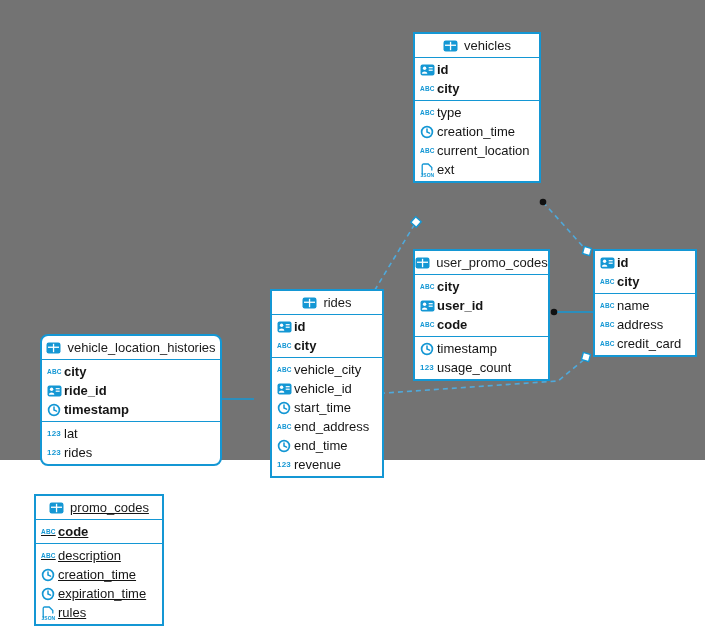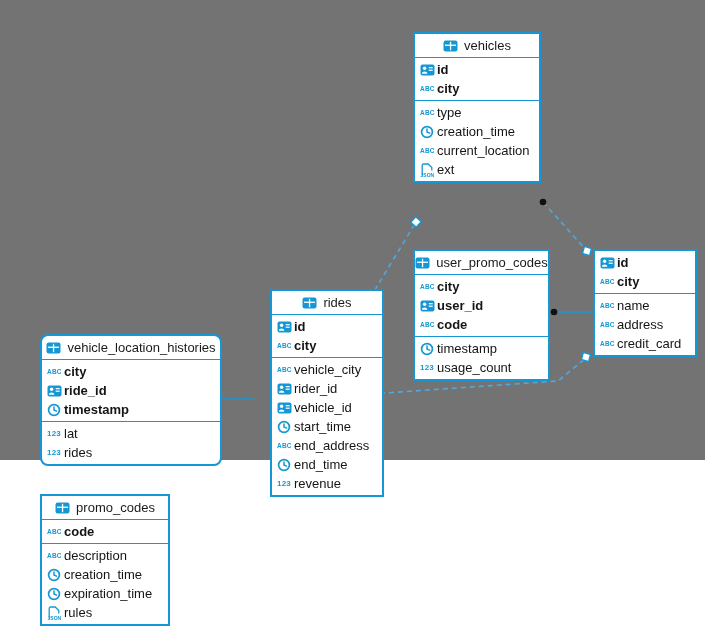--- a/index.html
+++ b/index.html
@@ -247,32 +247,20 @@
           <div class="row">
             <span class="icon">
               <svg width="15" height="12" viewBox="0 0 15 12">
                 <rect x="0.5" y="0.5" width="14" height="11" rx="2" fill="#1497d4"></rect>
                 <circle cx="4.6" cy="4.3" r="1.7" fill="#fff"></circle>
                 <path d="M1.9 9.7 C1.9 6.9 7.3 6.9 7.3 9.7 Z" fill="#fff"></path>
                 <rect x="8.7" y="3.1" width="4" height="1.2" fill="#fff"></rect>
                 <rect x="8.7" y="5.6" width="4" height="1.2" fill="#fff"></rect>
               </svg>
             </span>
-            <span class="fname">rider_id</span>
-          </div>
-          <div class="row">
-            <span class="icon">
-              <svg width="15" height="12" viewBox="0 0 15 12">
-                <rect x="0.5" y="0.5" width="14" height="11" rx="2" fill="#1497d4"></rect>
-                <circle cx="4.6" cy="4.3" r="1.7" fill="#fff"></circle>
-                <path d="M1.9 9.7 C1.9 6.9 7.3 6.9 7.3 9.7 Z" fill="#fff"></path>
-                <rect x="8.7" y="3.1" width="4" height="1.2" fill="#fff"></rect>
-                <rect x="8.7" y="5.6" width="4" height="1.2" fill="#fff"></rect>
-              </svg>
-            </span>
             <span class="fname">vehicle_id</span>
           </div>
           <div class="row">
             <span class="icon">
               <svg width="14" height="14" viewBox="0 0 14 14">
                 <circle cx="7" cy="7" r="5.4" fill="#fff" stroke="#1497d4" stroke-width="1.7"></circle>
                 <path d="M7 3.9 V7 L9.6 8.1" fill="none" stroke="#1497d4" stroke-width="1.5" stroke-linecap="round"></path>
               </svg>
             </span>
             <span class="fname">start_time</span>
@@ -348,21 +336,21 @@
             <span class="fname">lat</span>
           </div>
           <div class="row">
             <span class="icon">
               <span class="num">123</span>
             </span>
             <span class="fname">rides</span>
           </div>
         </div>
       </div>
-      <div class="table-box" style="left: 40px; top: 494px; width: 130px;">
+      <div class="table-box" style="left: 34px; top: 494px; width: 130px; text-decoration: underline;">
         <div class="tbl-header">
           <span class="icon">
             <svg width="15" height="12" viewBox="0 0 15 12">
               <rect x="0.5" y="0.5" width="14" height="11" rx="2.2" fill="#1497d4"></rect>
               <rect x="2" y="4.6" width="11" height="1.3" fill="#fff"></rect>
               <rect x="6.9" y="1.8" width="1.3" height="8.4" fill="#fff"></rect>
             </svg>
           </span>
           <span class="tbl-name">promo_codes</span>
         </div>

